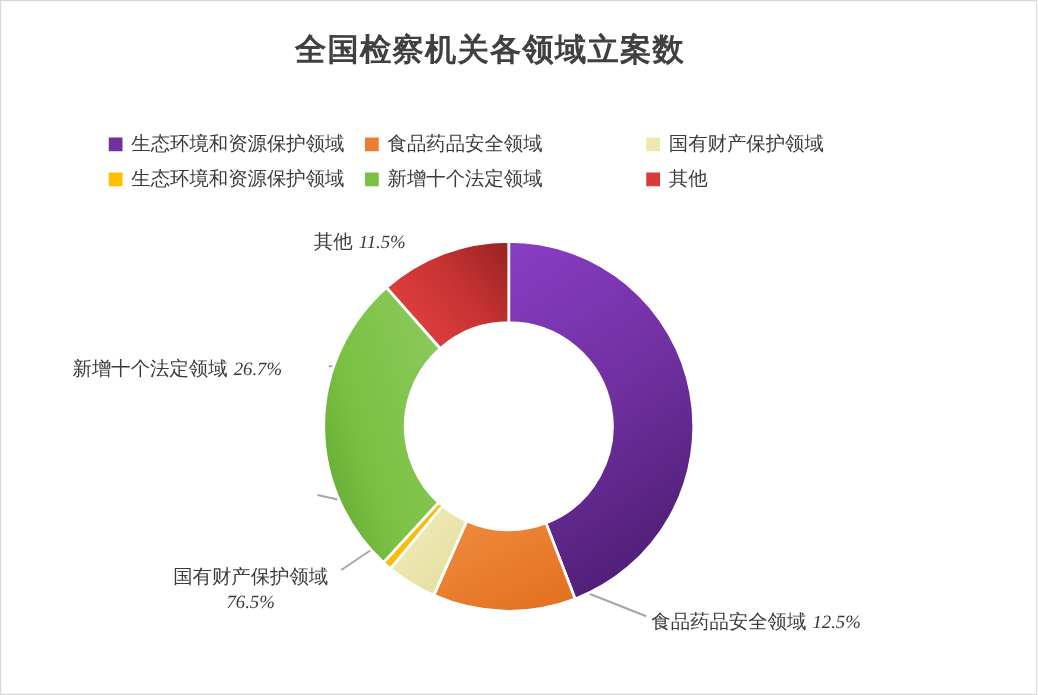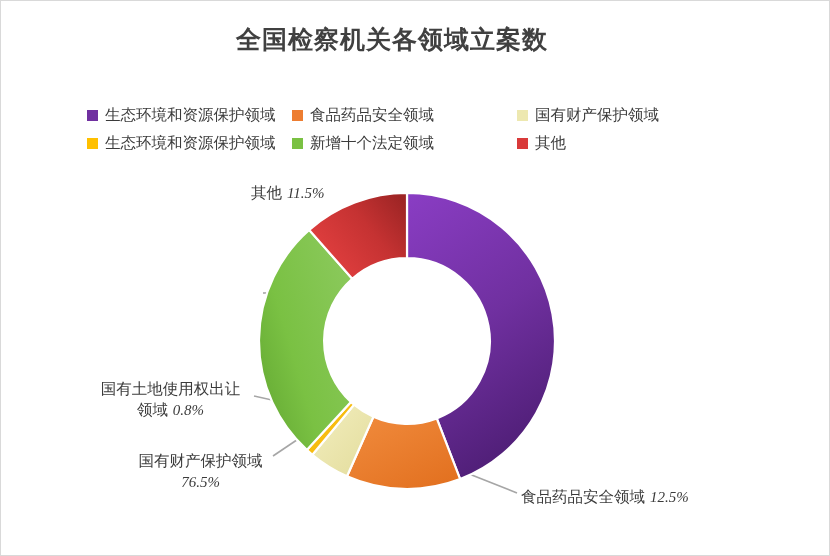--- a/index.html
+++ b/index.html
@@ -199,27 +199,24 @@
   <div class="data-label lbl-br">
     <span>食品药品安全领域</span>
     <span class="pct">12.5%</span>
   </div>
 
   <div class="data-label lbl-bl">
     <div>国有财产保护领域</div>
     <div class="pct">76.5%</div>
   </div>
 
-  <div class="data-label lbl-ml">
-    <div>国有土地使用权出让</div>
-    <div>
-      <span>领域</span>
-      <span class="pct">0.8%</span>
-    </div>
-  </div>
-
+
+  <div class="data-label lbl-left">
+    <span>新增十个法定领域</span>
+    <span class="pct">26.7%</span>
+  </div>
 
   <div class="data-label lbl-top">
     <span>其他</span>
     <span class="pct">11.5%</span>
   </div>
 
 </div>
 
 </body></html>

